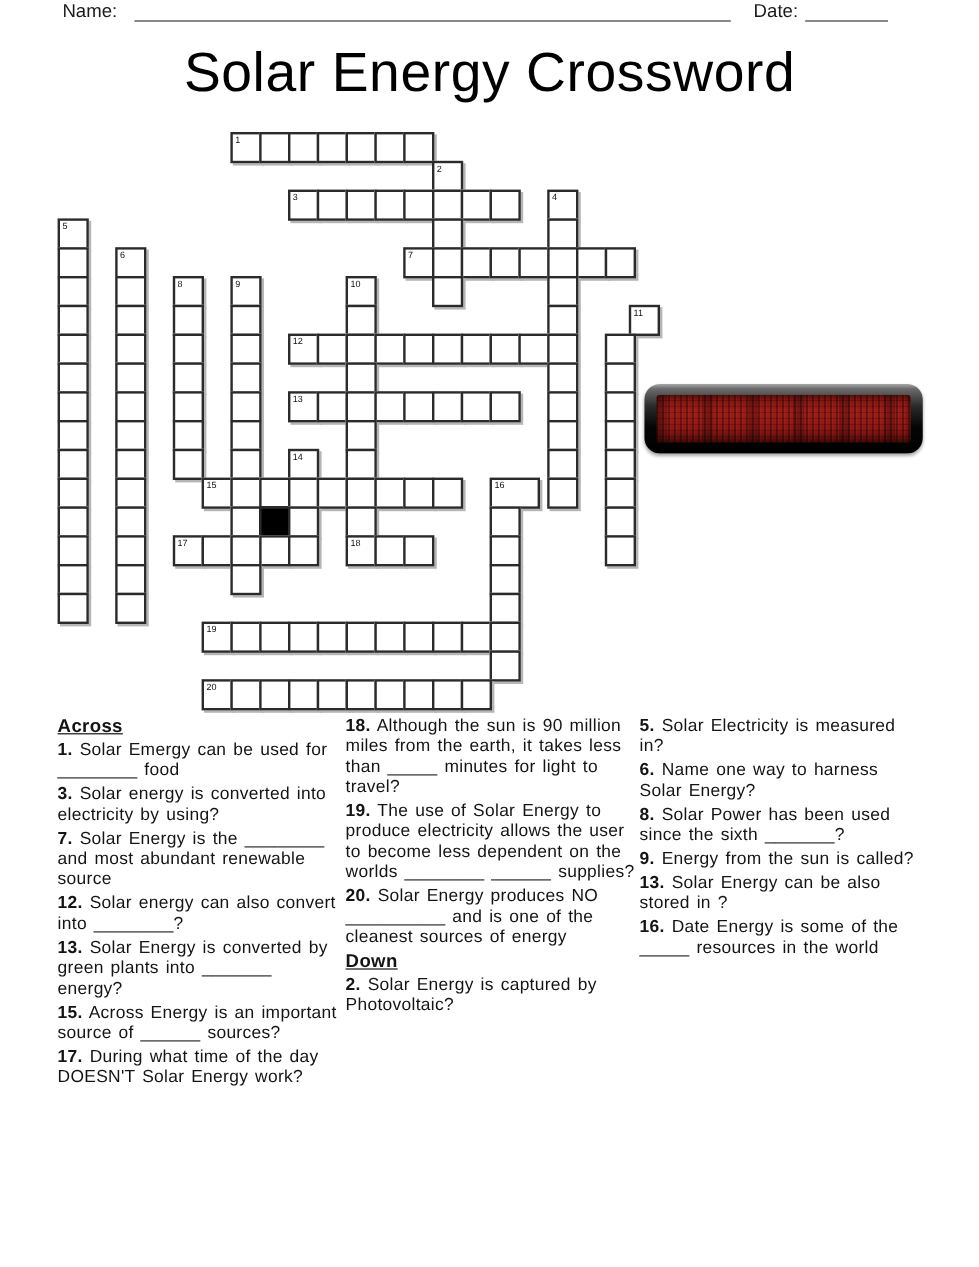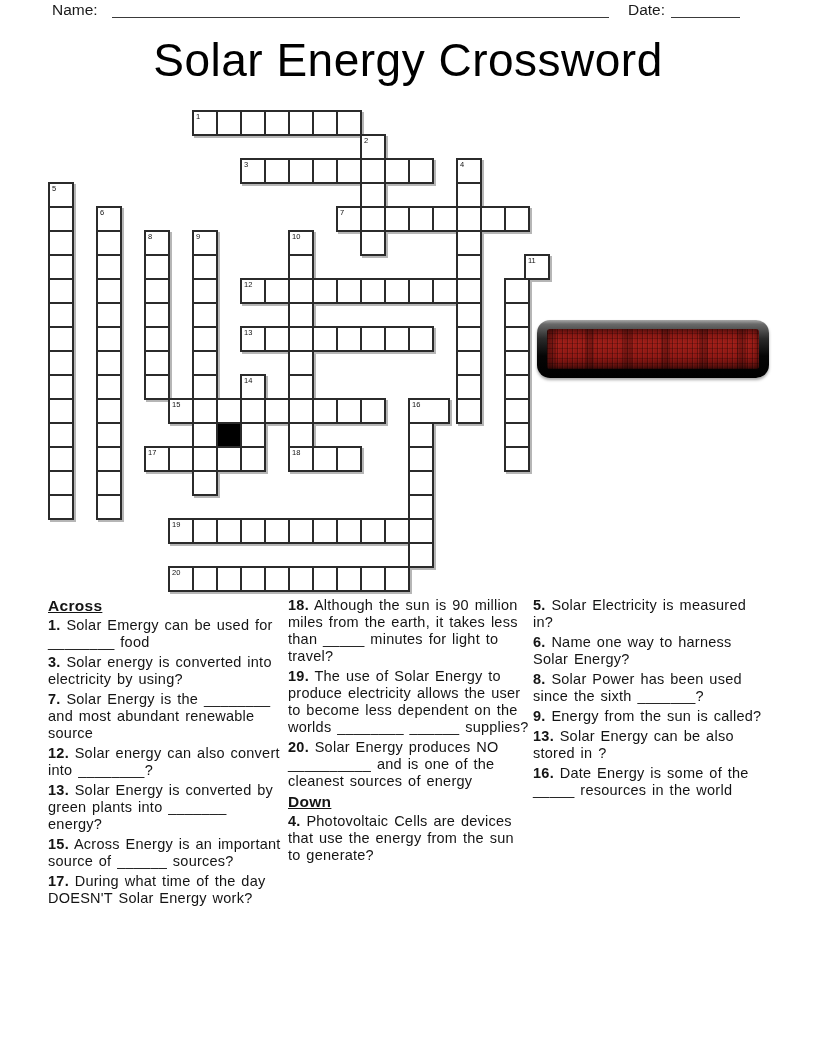--- a/index.html
+++ b/index.html
@@ -277,21 +277,21 @@
       <div class="clue"><span class="cnum">12.</span> <span>Solar energy can also convert into ________?</span></div>
       <div class="clue"><span class="cnum">13.</span> <span>Solar Energy is converted by green plants into _______ energy?</span></div>
       <div class="clue"><span class="cnum">15.</span> <span>Across Energy is an important source of ______ sources?</span></div>
       <div class="clue"><span class="cnum">17.</span> <span>During what time of the day DOESN'T Solar Energy work?</span></div>
     </div>
   <div class="clue-col" id="clue-col-2">
       <div class="clue"><span class="cnum">18.</span> <span>Although the sun is 90 million miles from the earth, it takes less than _____ minutes for light to travel?</span></div>
       <div class="clue"><span class="cnum">19.</span> <span>The use of Solar Energy to produce electricity allows the user to become less dependent on the worlds ________ ______ supplies?</span></div>
       <div class="clue"><span class="cnum">20.</span> <span>Solar Energy produces NO __________ and is one of the cleanest sources of energy</span></div>
       <div class="clue-header">Down</div>
-      <div class="clue"><span class="cnum">4.</span> <span>Photovoltaic Cells are devices that use the energy from the sun to generate?</span></div>
+      <div class="clue"><span class="cnum">2.</span> <span>Solar Energy is captured by Photovoltaic?</span></div>
     </div>
   <div class="clue-col" id="clue-col-3">
       <div class="clue"><span class="cnum">5.</span> <span>Solar Electricity is measured in?</span></div>
       <div class="clue"><span class="cnum">6.</span> <span>Name one way to harness Solar Energy?</span></div>
       <div class="clue"><span class="cnum">8.</span> <span>Solar Power has been used since the sixth _______?</span></div>
       <div class="clue"><span class="cnum">9.</span> <span>Energy from the sun is called?</span></div>
       <div class="clue"><span class="cnum">13.</span> <span>Solar Energy can be also stored in ?</span></div>
       <div class="clue"><span class="cnum">16.</span> <span>Date Energy is some of the _____ resources in the world</span></div>
     </div>
 

